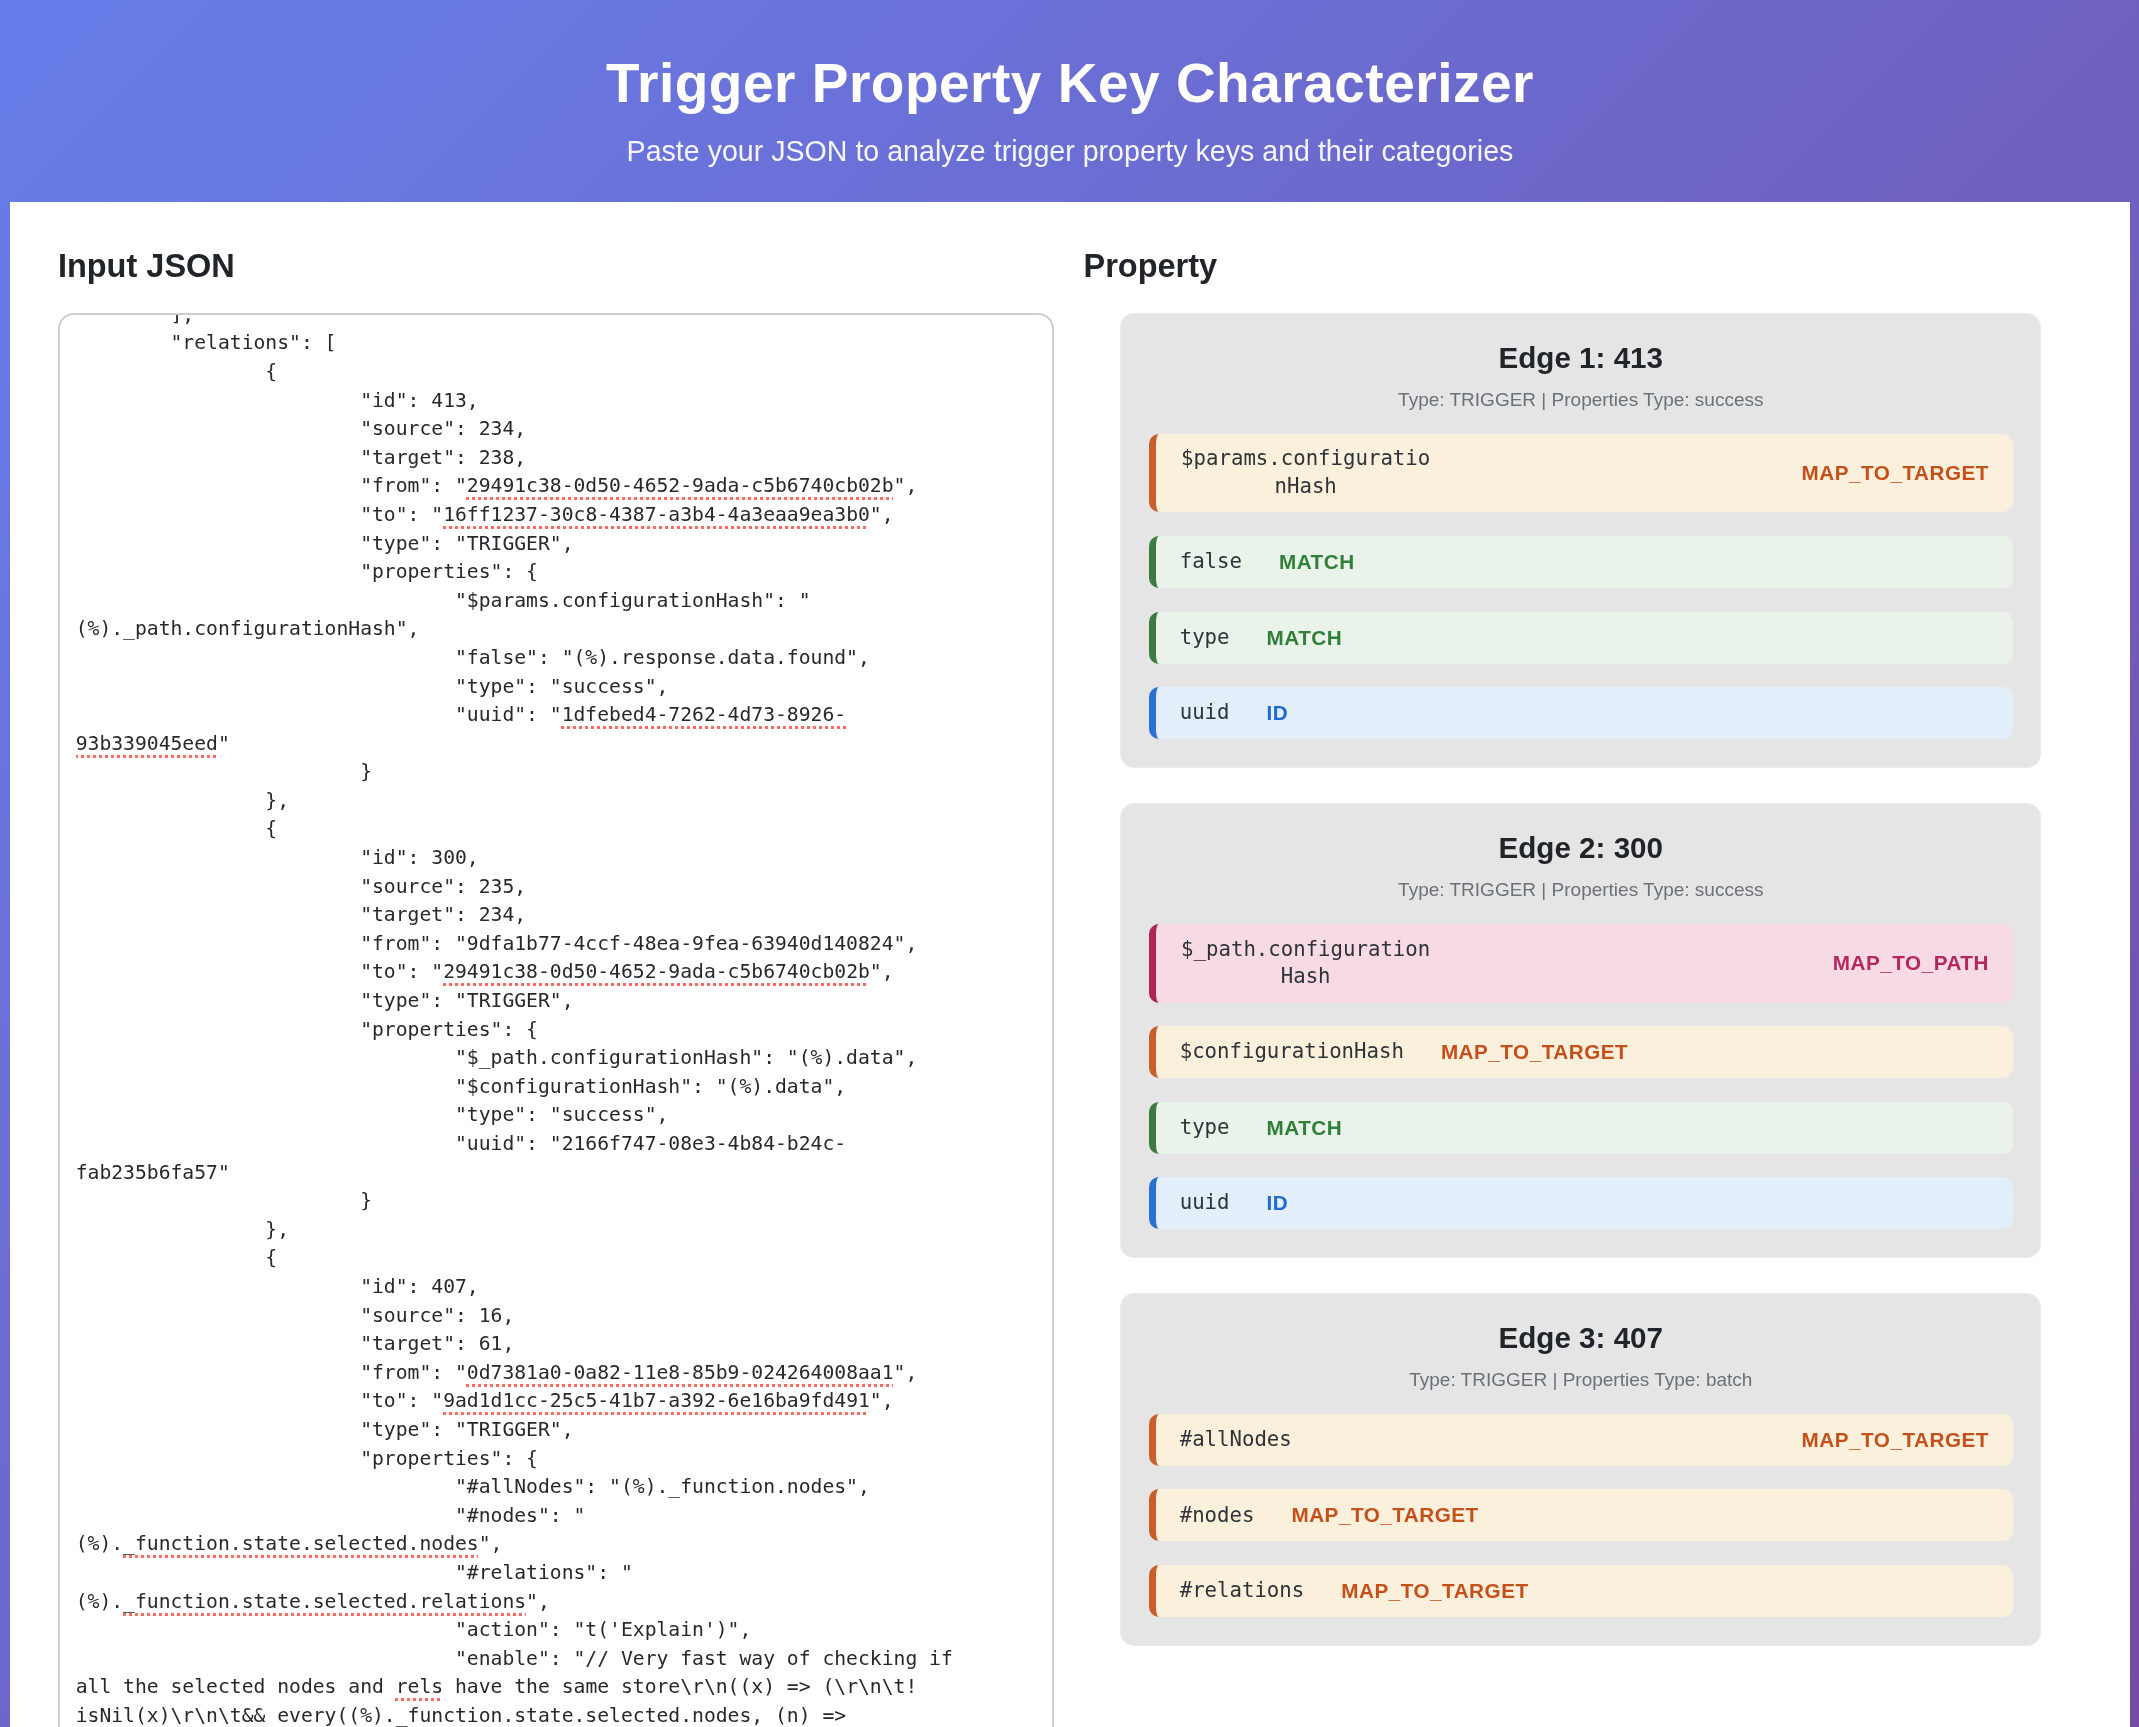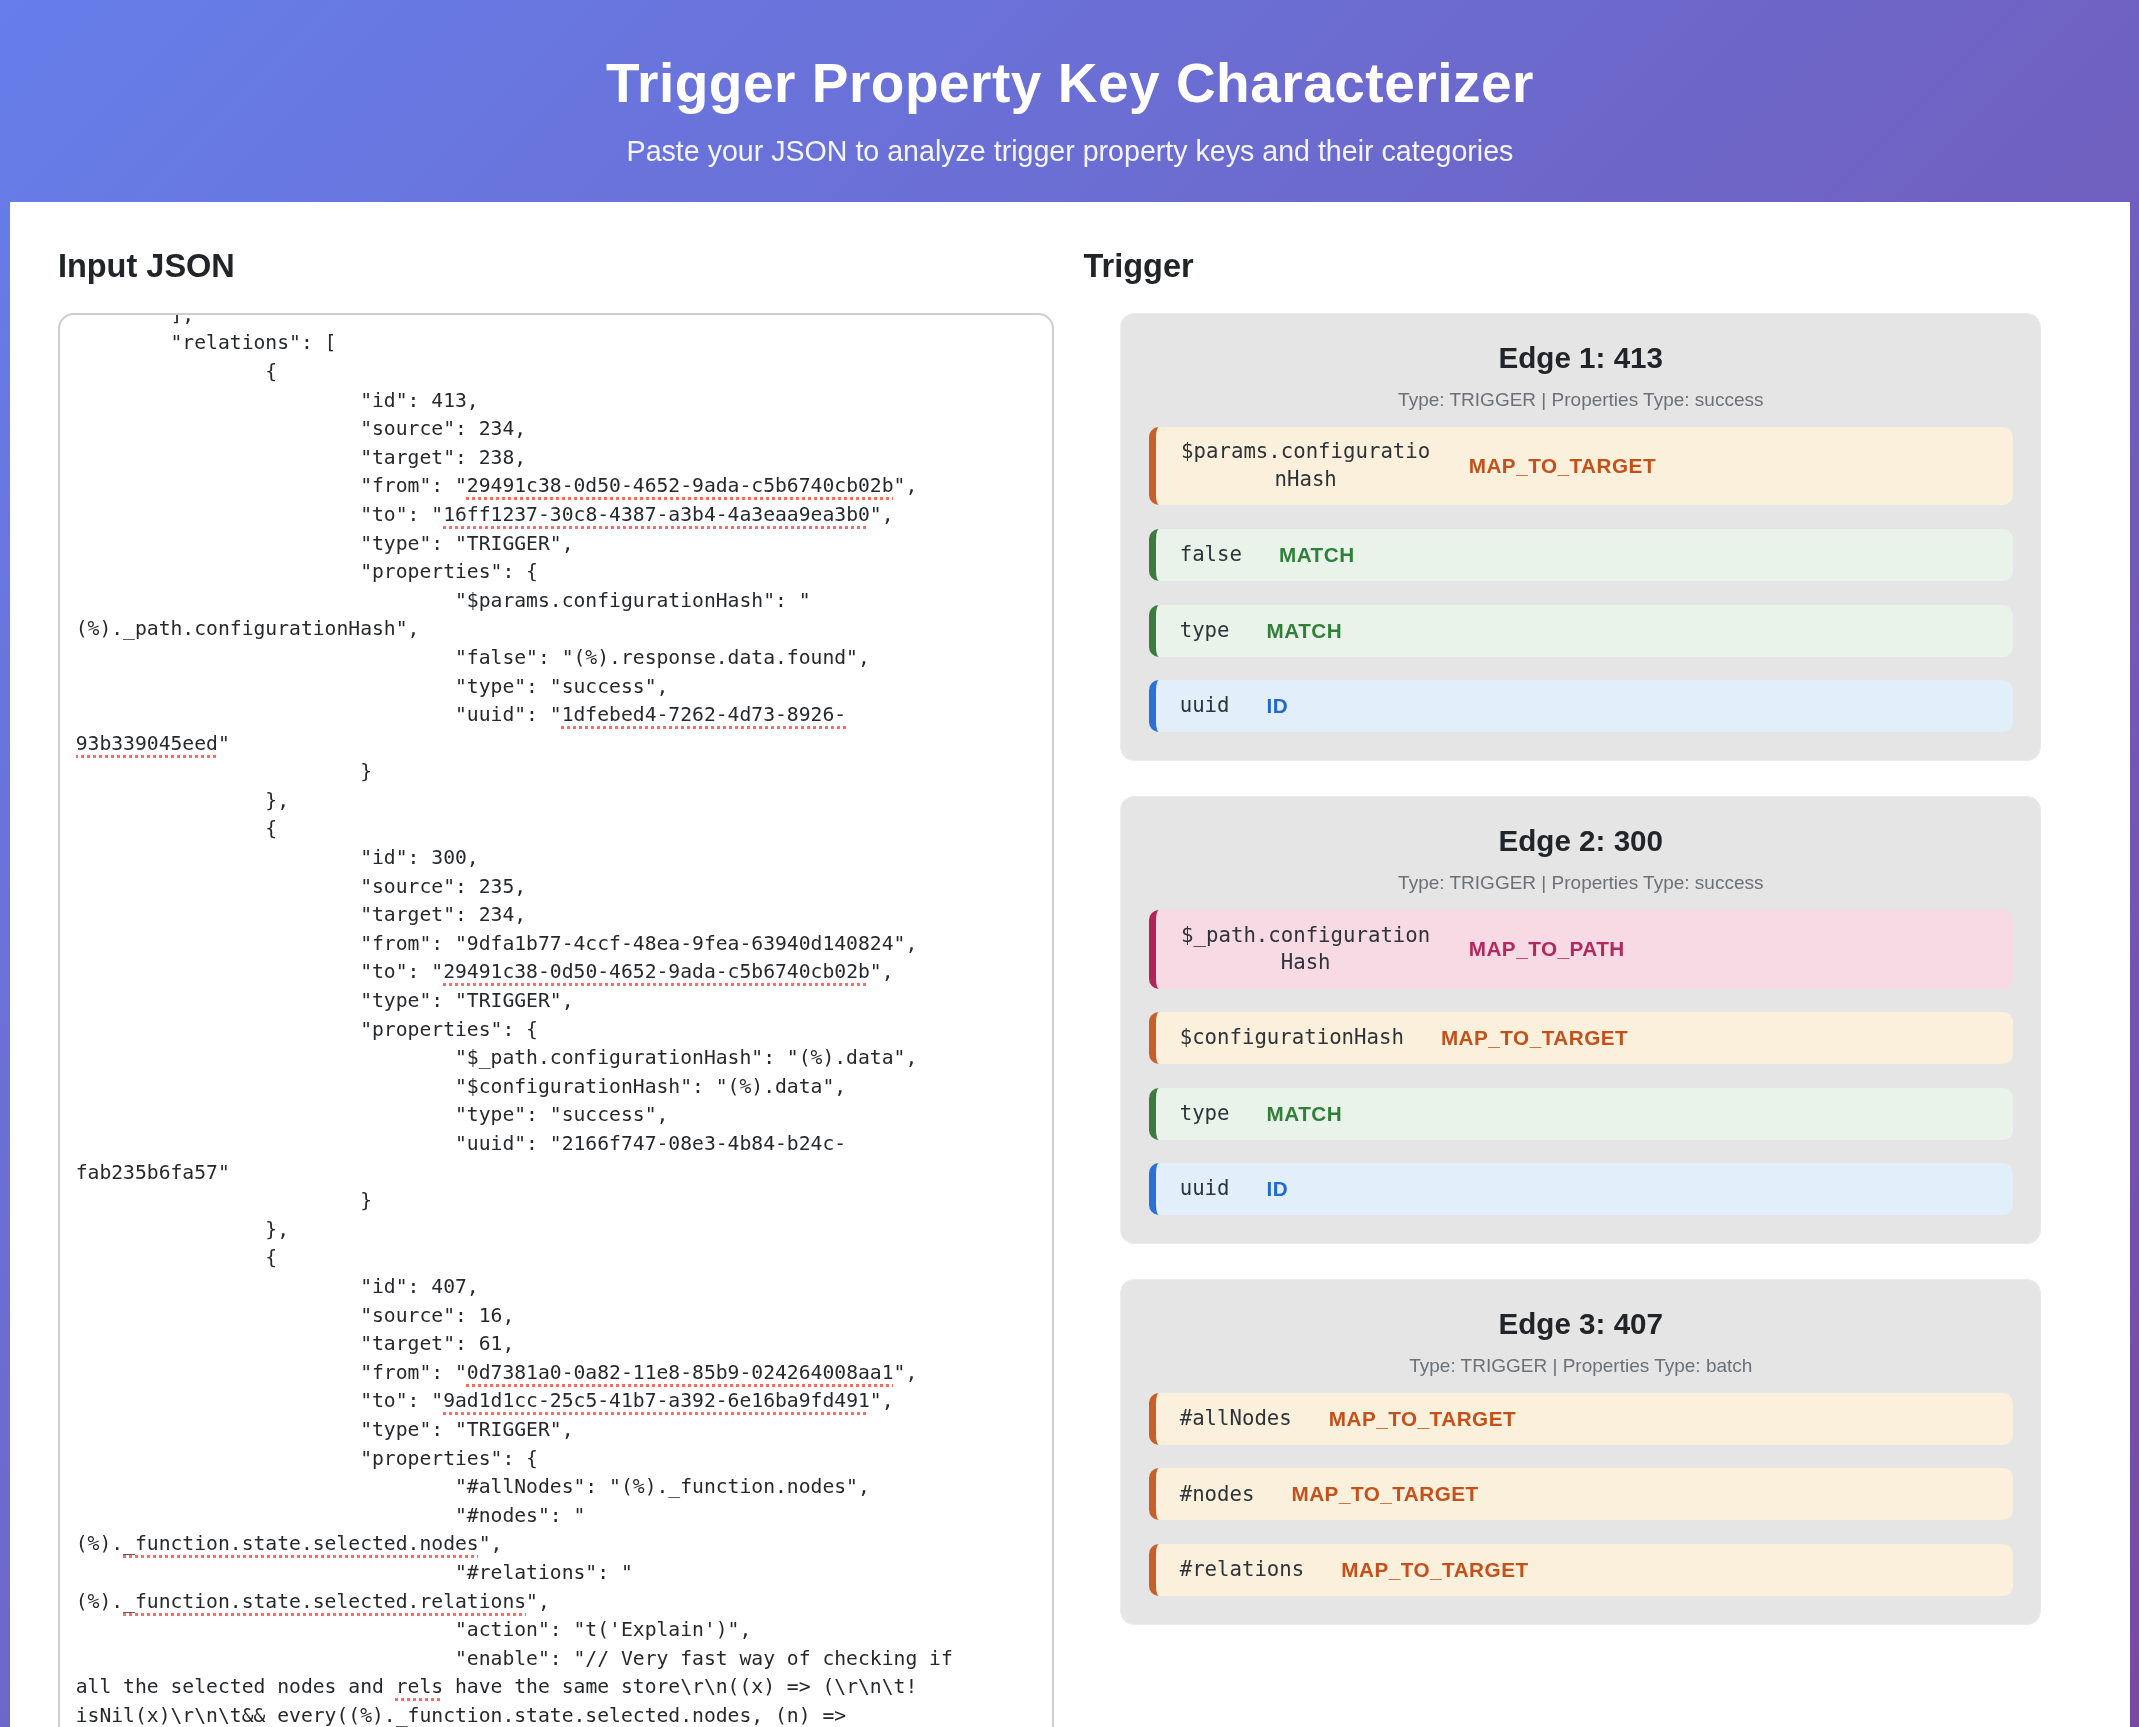--- a/index.html
+++ b/index.html
@@ -64,21 +64,21 @@
   }
   .card-meta {
     margin-top: 7.9px; text-align: center; font-size: 19px; line-height: 31.5px;
     color: #6a7178;
   }
   .prop-row {
     display: flex; align-items: center; margin-top: 23.6px; padding: 11.8px 23.6px;
     border-radius: 9.9px; border-left: 7.9px solid transparent;
     box-sizing: border-box; min-height: 52px;
   }
-  .rows .prop-row:first-child { margin-top: 11px; }
+  .rows .prop-row:first-child { margin-top: 18px; justify-content: space-between; }
   .prop-key {
     display: inline-block; max-width: 252px; word-break: break-all;
     text-align: center; font-family: "DejaVu Sans Mono", monospace;
     font-size: 20.7px; line-height: 27.6px; color: #2d3338;
   }
   .prop-badge {
     margin-left: 37px; font-size: 20.7px; font-weight: 700;
     letter-spacing: 0.5px; white-space: nowrap;
   }
   .cat-target { background: #faf0db; border-left-color: #c75f2b; }
@@ -100,21 +100,21 @@
 
 <main class="container">
   <section>
     <h2 class="panel-title">Input JSON</h2>
     <div class="editor" role="textbox" aria-multiline="true">
       <pre id="editor-pre"><div><span>        ],</span></div><div><span>        "relations": [</span></div><div><span>                {</span></div><div><span>                        "id": 413,</span></div><div><span>                        "source": 234,</span></div><div><span>                        "target": 238,</span></div><div><span>                        "from": "</span><span class="sq">29491c38-0d50-4652-9ada-c5b6740cb02b</span><span>",</span></div><div><span>                        "to": "</span><span class="sq">16ff1237-30c8-4387-a3b4-4a3eaa9ea3b0</span><span>",</span></div><div><span>                        "type": "TRIGGER",</span></div><div><span>                        "properties": {</span></div><div><span>                                "$params.configurationHash": "</span></div><div><span>(%)._path.configurationHash",</span></div><div><span>                                "false": "(%).response.data.found",</span></div><div><span>                                "type": "success",</span></div><div><span>                                "uuid": "</span><span class="sq">1dfebed4-7262-4d73-8926-</span></div><div><span class="sq">93b339045eed</span><span>"</span></div><div><span>                        }</span></div><div><span>                },</span></div><div><span>                {</span></div><div><span>                        "id": 300,</span></div><div><span>                        "source": 235,</span></div><div><span>                        "target": 234,</span></div><div><span>                        "from": "9dfa1b77-4ccf-48ea-9fea-63940d140824",</span></div><div><span>                        "to": "</span><span class="sq">29491c38-0d50-4652-9ada-c5b6740cb02b</span><span>",</span></div><div><span>                        "type": "TRIGGER",</span></div><div><span>                        "properties": {</span></div><div><span>                                "$_path.configurationHash": "(%).data",</span></div><div><span>                                "$configurationHash": "(%).data",</span></div><div><span>                                "type": "success",</span></div><div><span>                                "uuid": "2166f747-08e3-4b84-b24c-</span></div><div><span>fab235b6fa57"</span></div><div><span>                        }</span></div><div><span>                },</span></div><div><span>                {</span></div><div><span>                        "id": 407,</span></div><div><span>                        "source": 16,</span></div><div><span>                        "target": 61,</span></div><div><span>                        "from": "</span><span class="sq">0d7381a0-0a82-11e8-85b9-024264008aa1</span><span>",</span></div><div><span>                        "to": "</span><span class="sq">9ad1d1cc-25c5-41b7-a392-6e16ba9fd491</span><span>",</span></div><div><span>                        "type": "TRIGGER",</span></div><div><span>                        "properties": {</span></div><div><span>                                "#allNodes": "(%)._function.nodes",</span></div><div><span>                                "#nodes": "</span></div><div><span>(%).</span><span class="sq">_function.state.selected.nodes</span><span>",</span></div><div><span>                                "#relations": "</span></div><div><span>(%).</span><span class="sq">_function.state.selected.relations</span><span>",</span></div><div><span>                                "action": "t('Explain')",</span></div><div><span>                                "enable": "// Very fast way of checking if</span></div><div><span>all the selected nodes and </span><span class="sq">rels</span><span> have the same store\r\n((x) =&gt; (\r\n\t!</span></div><div><span>isNil(x)\r\n\t&amp;&amp; every((%).</span><span class="sq">_function.state.selected.nodes</span><span>, (n) =&gt;</span></div></pre>
     </div>
   </section>
 
   <section>
-    <h2 class="panel-title">Trigger</h2>
+    <h2 class="panel-title">Property</h2>
     <div class="results-body">
       <div id="cards">
   <div class="card">
     <div class="card-title">Edge 1: 413</div>
     <div class="card-meta">Type: TRIGGER | Properties Type: success</div>
     <div class="rows">
   <div class="prop-row cat-target">
     <span class="prop-key">$params.configurationHash</span>
     <span class="prop-badge">MAP_TO_TARGET</span>
   </div>

